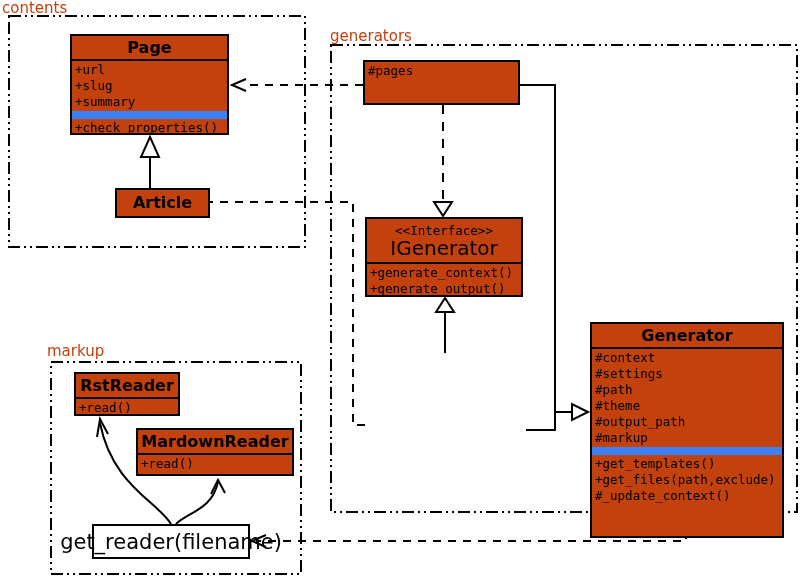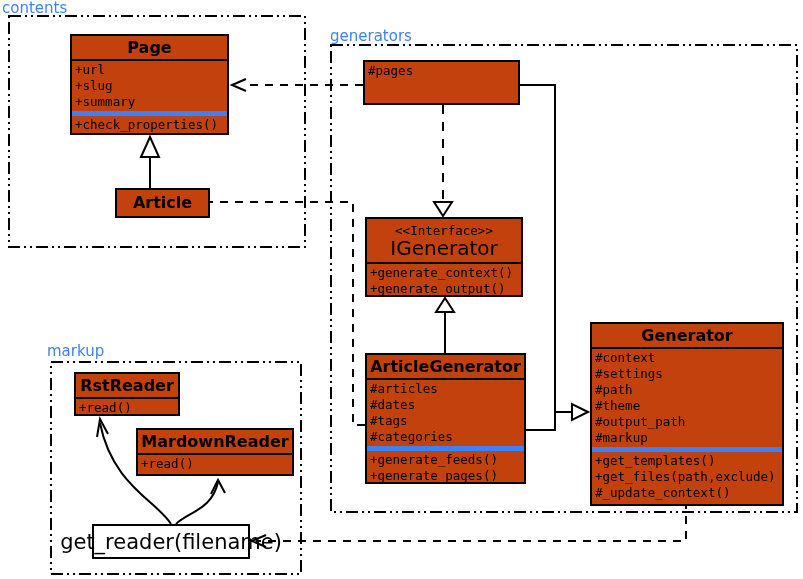--- a/index.html
+++ b/index.html
@@ -1,28 +1,28 @@
 <!DOCTYPE html>
 <html><head>
 <meta charset="utf-8">
 <style>
   html,body{margin:0;padding:0;background:#ffffff;}
   #canvas{position:relative;width:803px;height:579px;background:#ffffff;overflow:hidden;
           font-family:"DejaVu Sans",sans-serif;color:#000;}
   #wires{position:absolute;left:0;top:0;width:803px;height:579px;}
-  .pkg-label{position:absolute;font-size:15px;line-height:16px;color:#3b82f6;background:transparent;}
+  .pkg-label{position:absolute;font-size:15px;line-height:16px;color:#c2410c;background:transparent;}
   .uml{position:absolute;background:#c2410c;border:2px solid #000;box-sizing:border-box;overflow:hidden;}
   .t{font-weight:bold;font-size:16px;line-height:19px;text-align:center;padding:2px 2px;
      border-bottom:2px solid #000;white-space:nowrap;}
   .t.only{border-bottom:none;padding:3px 2px;}
   .stereo{font-family:"DejaVu Sans Mono",monospace;font-weight:normal;font-size:12.5px;line-height:15px;display:block;}
   .iname{font-weight:normal;font-size:20px;line-height:20px;display:block;}
   .t.iface{padding:4px 2px;}
   .sec{padding:1px 0;}
-  .sec.b{border-bottom:5px solid #3b82f6;}
+  .sec.b{border-bottom:8px solid #3b82f6;}
   .m{font-family:"DejaVu Sans Mono",monospace;font-size:12.5px;line-height:16px;
      padding:0 3px;white-space:nowrap;}
   .plainbox{position:absolute;background:#fff;border:2px solid #000;box-sizing:border-box;
             display:flex;align-items:center;justify-content:center;font-size:21px;white-space:nowrap;}
 </style>
 </head>
 <body>
 
 <div id="canvas">
 
@@ -90,35 +90,22 @@
     <div class="t iface">
       <span class="stereo">&lt;&lt;Interface&gt;&gt;</span>
       <span class="iname">IGenerator</span>
     </div>
     <div class="sec">
       <div class="m">+generate_context()</div>
       <div class="m">+generate_output()</div>
     </div>
   </div>
 
-  <div class="uml" style="left:365px;top:353px;width:161px;height:131px">
-    <div class="t">ArticleGenerator</div>
-    <div class="sec b">
-      <div class="m">#articles</div>
-      <div class="m">#dates</div>
-      <div class="m">#tags</div>
-      <div class="m">#categories</div>
-    </div>
-    <div class="sec">
-      <div class="m">+generate_feeds()</div>
-      <div class="m">+generate_pages()</div>
-    </div>
-  </div>
 
-  <div class="uml" style="left:590px;top:322px;width:194px;height:184px">
+  <div class="uml" style="left:590px;top:322px;width:194px;height:216px">
     <div class="t">Generator</div>
     <div class="sec b">
       <div class="m">#context</div>
       <div class="m">#settings</div>
       <div class="m">#path</div>
       <div class="m">#theme</div>
       <div class="m">#output_path</div>
       <div class="m">#markup</div>
     </div>
     <div class="sec">

